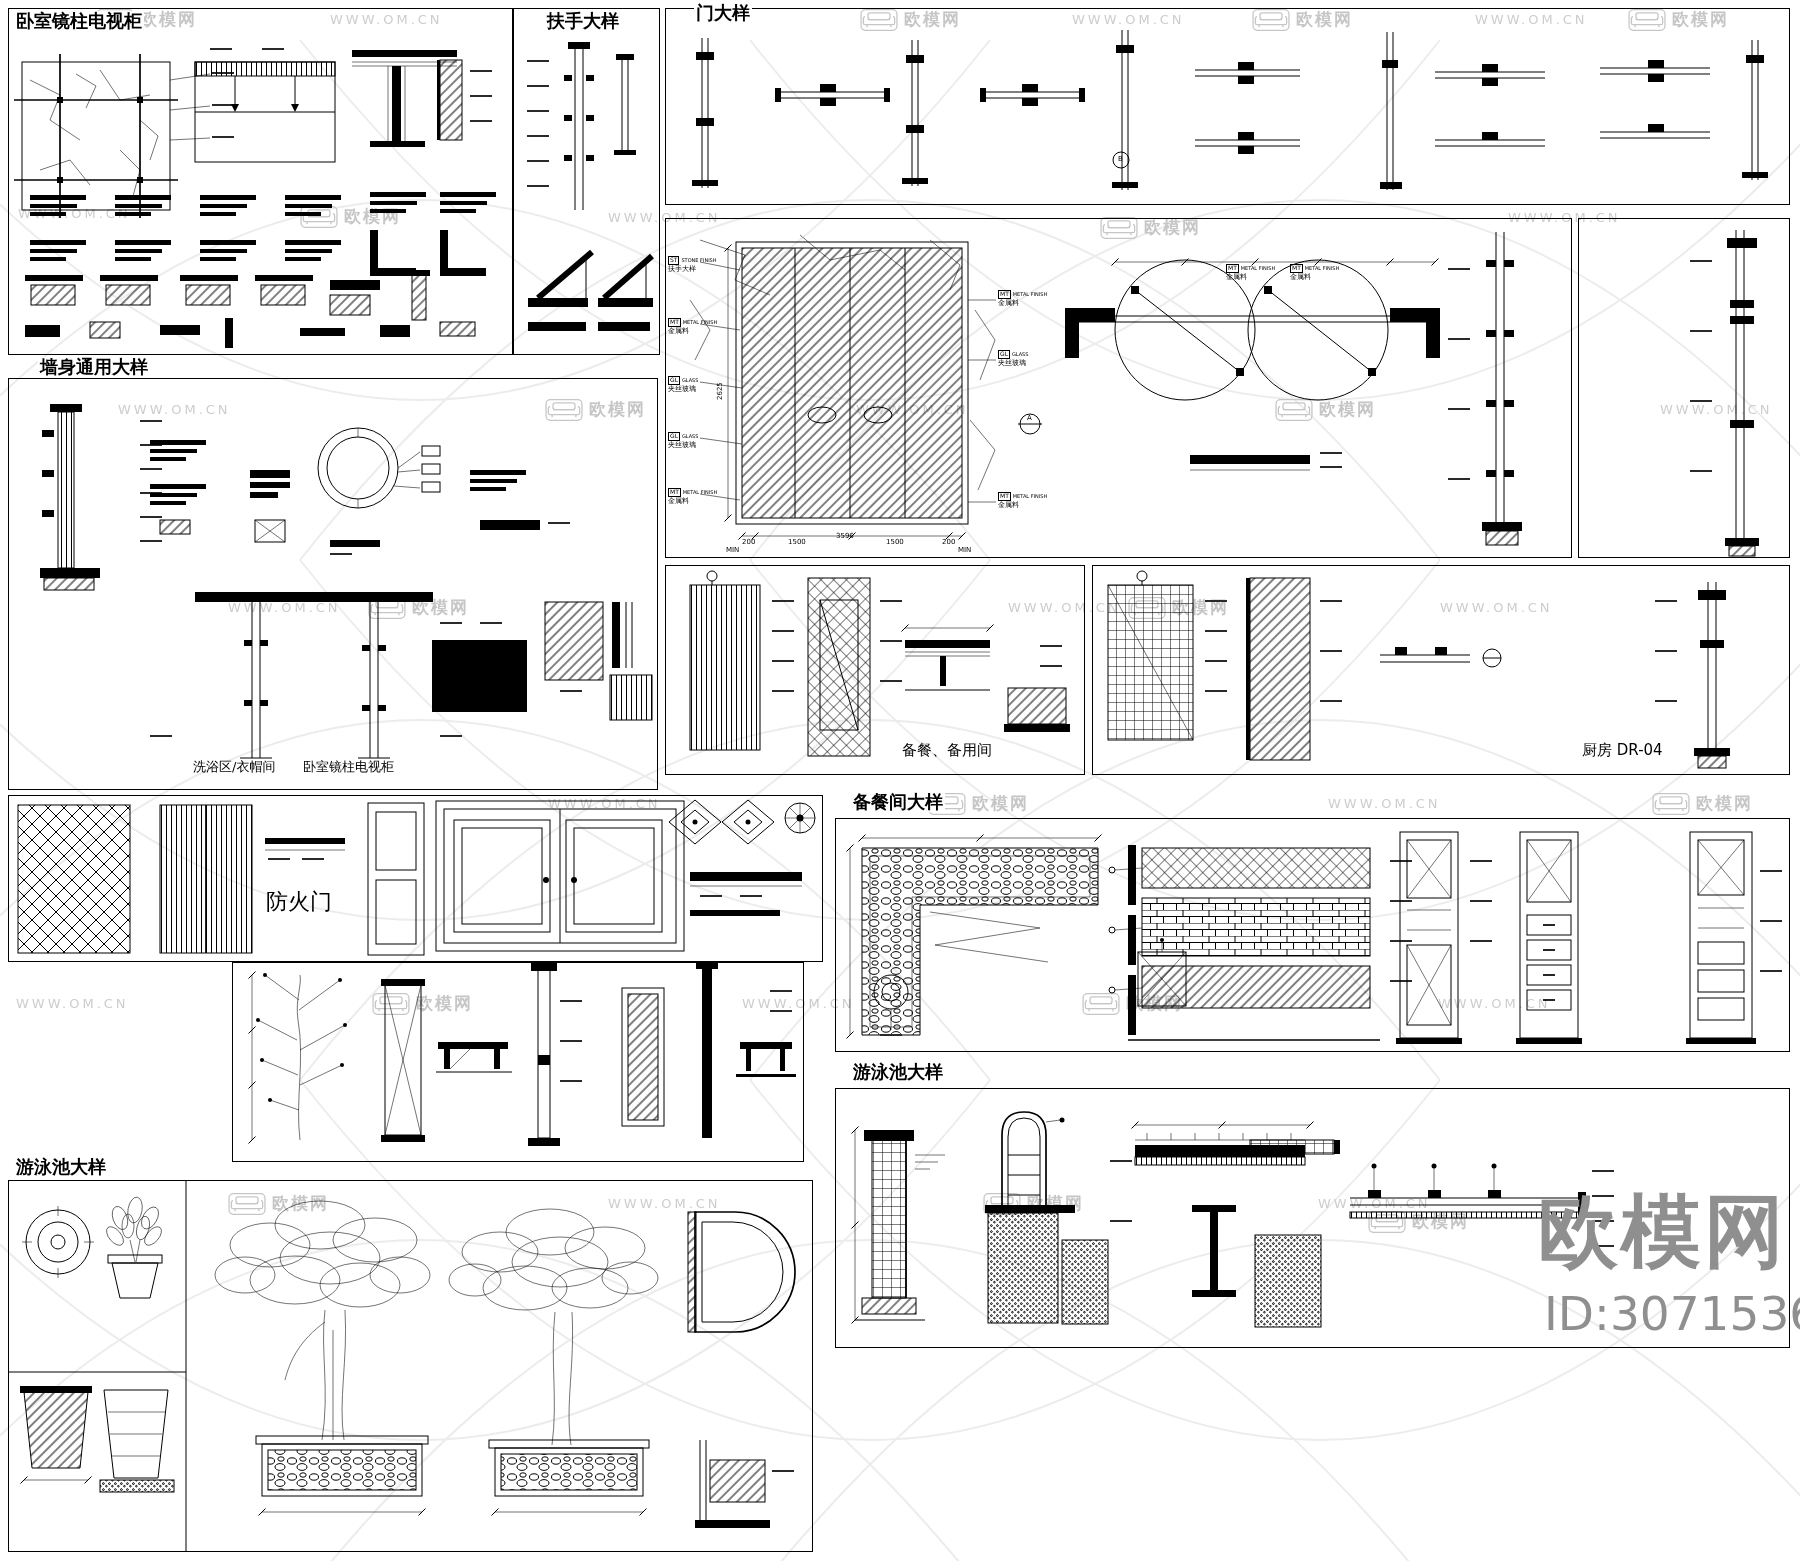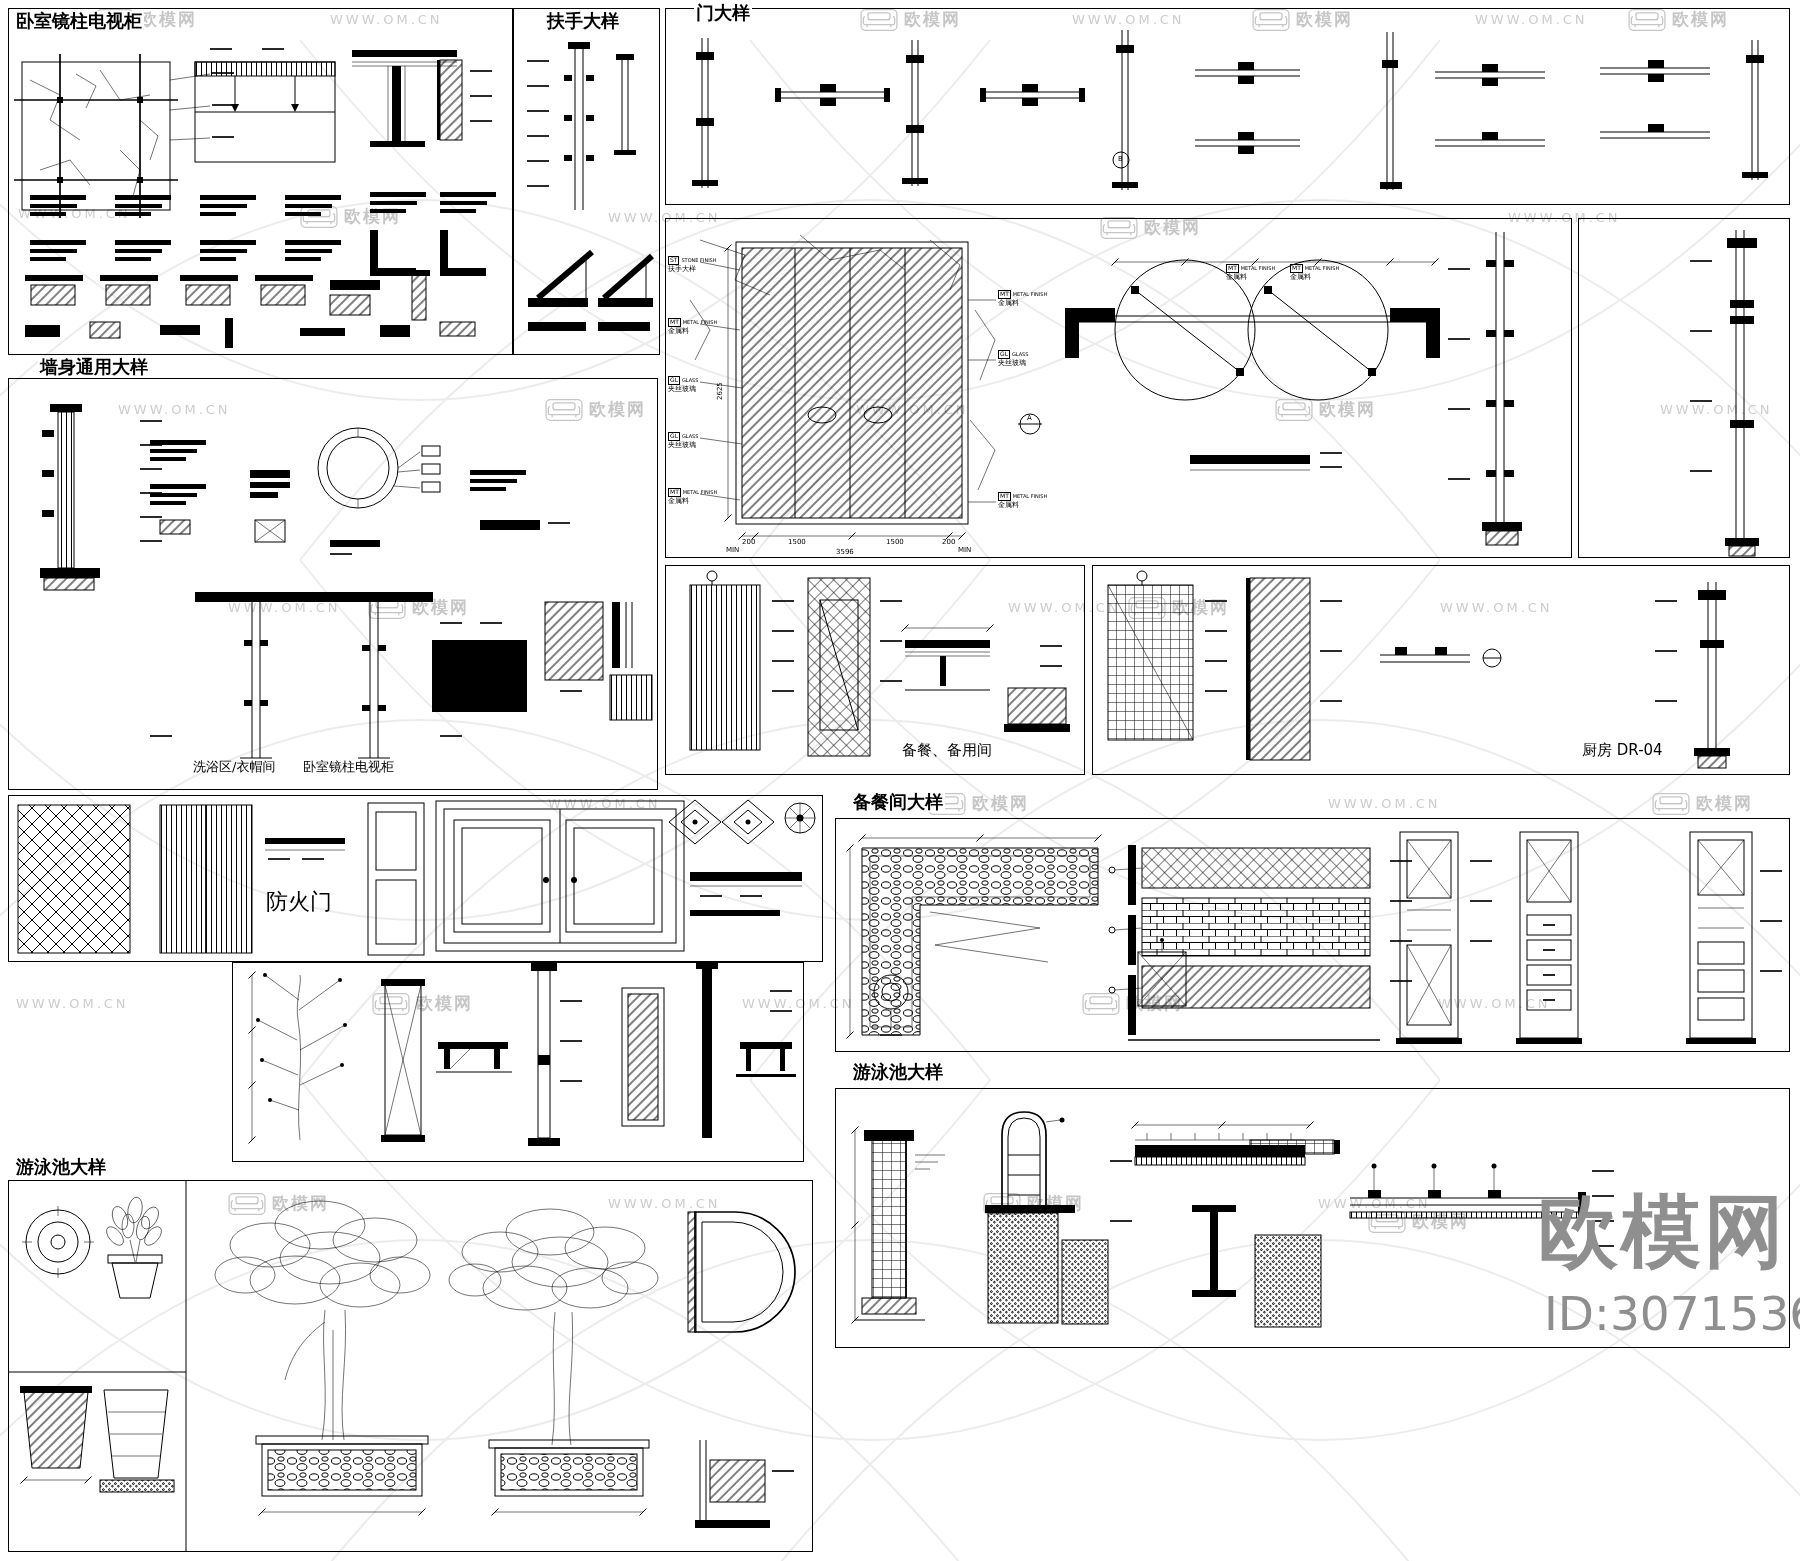--- a/index.html
+++ b/index.html
@@ -1016,20 +1016,20 @@
   <div class="tag" style="left:998px;top:492px"><span class="code">MT</span> <span class="en">METAL FINISH</span><br><span class="cn">金属料</span></div>
   <div class="tag" style="left:1226px;top:264px"><span class="code">MT</span> <span class="en">METAL FINISH</span><br><span class="cn">金属料</span></div>
   <div class="tag" style="left:1290px;top:264px"><span class="code">MT</span> <span class="en">METAL FINISH</span><br><span class="cn">金属料</span></div>
 
   <div class="dim" style="left:742px;top:538px">200</div>
   <div class="dim" style="left:788px;top:538px">1500</div>
   <div class="dim" style="left:886px;top:538px">1500</div>
   <div class="dim" style="left:942px;top:538px">200</div>
   <div class="dim" style="left:726px;top:546px">MIN</div>
   <div class="dim" style="left:958px;top:546px">MIN</div>
-  <div class="dim" style="left:836px;top:548px">3596</div>
+  <div class="dim" style="left:836px;top:532px">3596</div>
   <div class="dim dim-v" style="left:716px;top:400px">2625</div>
   <div class="dim" style="left:1027px;top:414px">A</div>
   <div class="dim" style="left:1118px;top:155px">B</div>
 
   <div class="footer-brand">欧模网</div>
   <div class="footer-id">ID:3071536</div>
 </div>
 
 </body></html>

